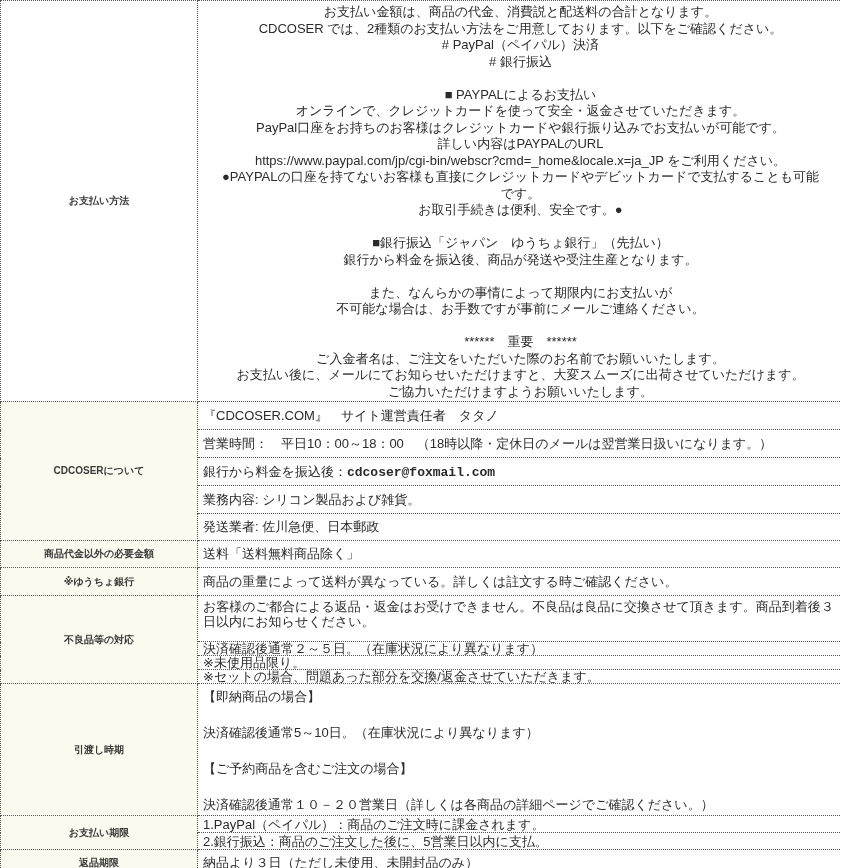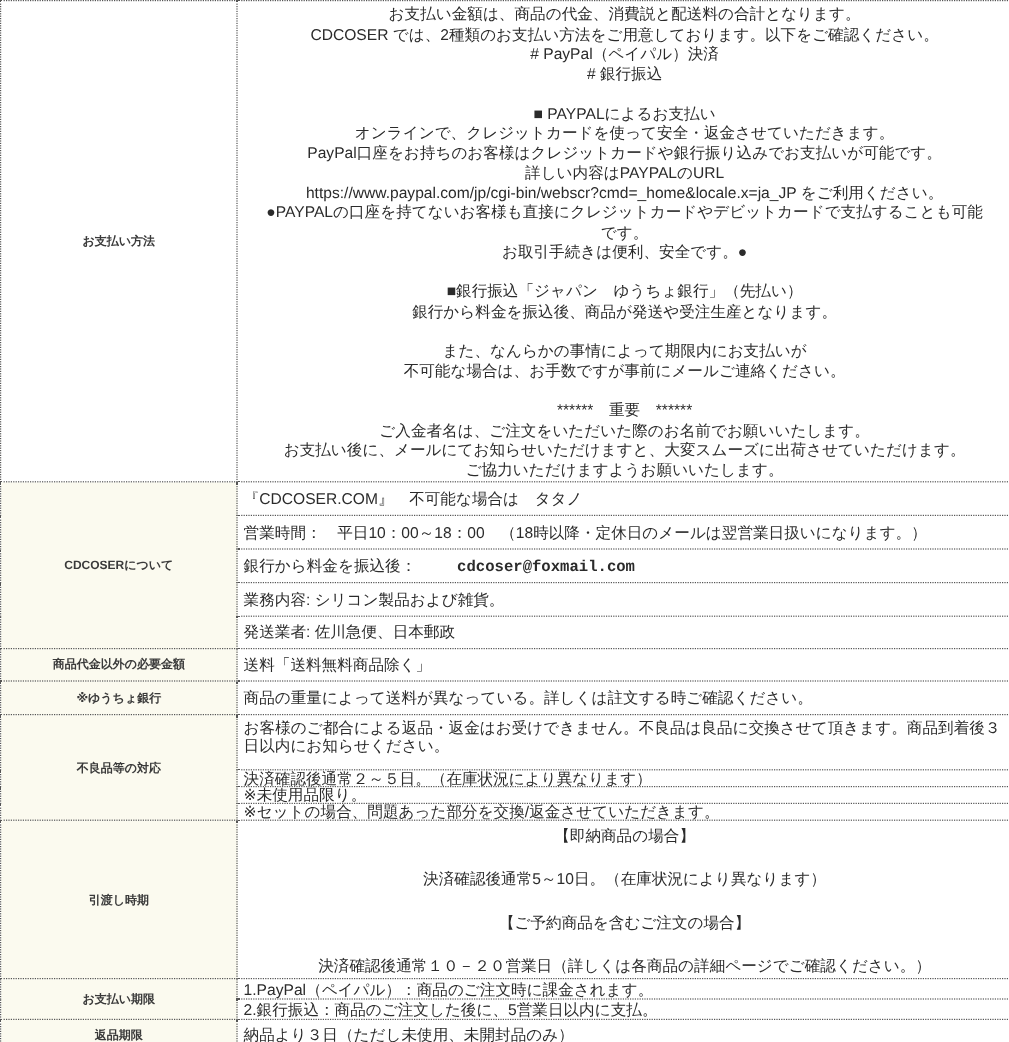--- a/index.html
+++ b/index.html
@@ -40,25 +40,25 @@
   td.pm-cell { vertical-align:top; padding-top:3px;text-align:center; }
   .ln { line-height:16.5px; min-height:16.5px; white-space:pre; }
   
   td.h25 { height:24px; }
   td.h26 { height:25px; }
   
   td.defect-first { height:41px; line-height:15px; vertical-align:top; padding-top:3px; }
   td.tight { height:12px; line-height:13px; padding-top:0; padding-bottom:0;margin-top:24px; }
   
   td.dl-cell { vertical-align:top; padding-top:4px; height:120px; }
-  .dln { line-height:18px; min-height:18px; white-space:pre;text-align:center; }
+  .dln { line-height:18px; min-height:18px; white-space:pre; }
   
   td.tight2 { height:15px; line-height:15px; padding-top:1px; padding-bottom:0; }
   td.h24 { height:23px; }
-  .email { font-weight:bold; font-family:"Liberation Mono","DejaVu Sans Mono",monospace; font-size:13px;margin-left:34px; }
+  .email { font-weight:bold; font-family:"Liberation Mono","DejaVu Sans Mono",monospace; font-size:13px; }
 </style>
 </head>
 <body>
 
 <table class="info">
   <colgroup>
       <col class="c1">
       <col class="c2">
     </colgroup>
   <tbody>
@@ -88,21 +88,21 @@
         <div class="ln"></div>
         <div class="ln">******　重要　******</div>
         <div class="ln">ご入金者名は、ご注文をいただいた際のお名前でお願いいたします。</div>
         <div class="ln">お支払い後に、メールにてお知らせいただけますと、大変スムーズに出荷させていただけます。</div>
         <div class="ln">ご協力いただけますようお願いいたします。</div>
       </td>
     </tr>
 
     <tr>
       <th class="hdr" rowspan="5">CDCOSERについて</th>
-      <td class="content h26"><span>『CDCOSER.COM』　不可能な場合は　タタノ</span></td>
+      <td class="content h26"><span>『CDCOSER.COM』　サイト運営責任者　タタノ</span></td>
     </tr>
     <tr>
       <td class="content h26"><span>営業時間：　平日10：00～18：00　（18時以降・定休日のメールは翌営業日扱いになります。）</span></td>
     </tr>
     <tr>
       <td class="content h26"><span>銀行から料金を振込後：</span><span class="email">cdcoser@foxmail.com</span></td>
     </tr>
     <tr>
       <td class="content h26"><span>業務内容: シリコン製品および雑貨。</span></td>
     </tr>

